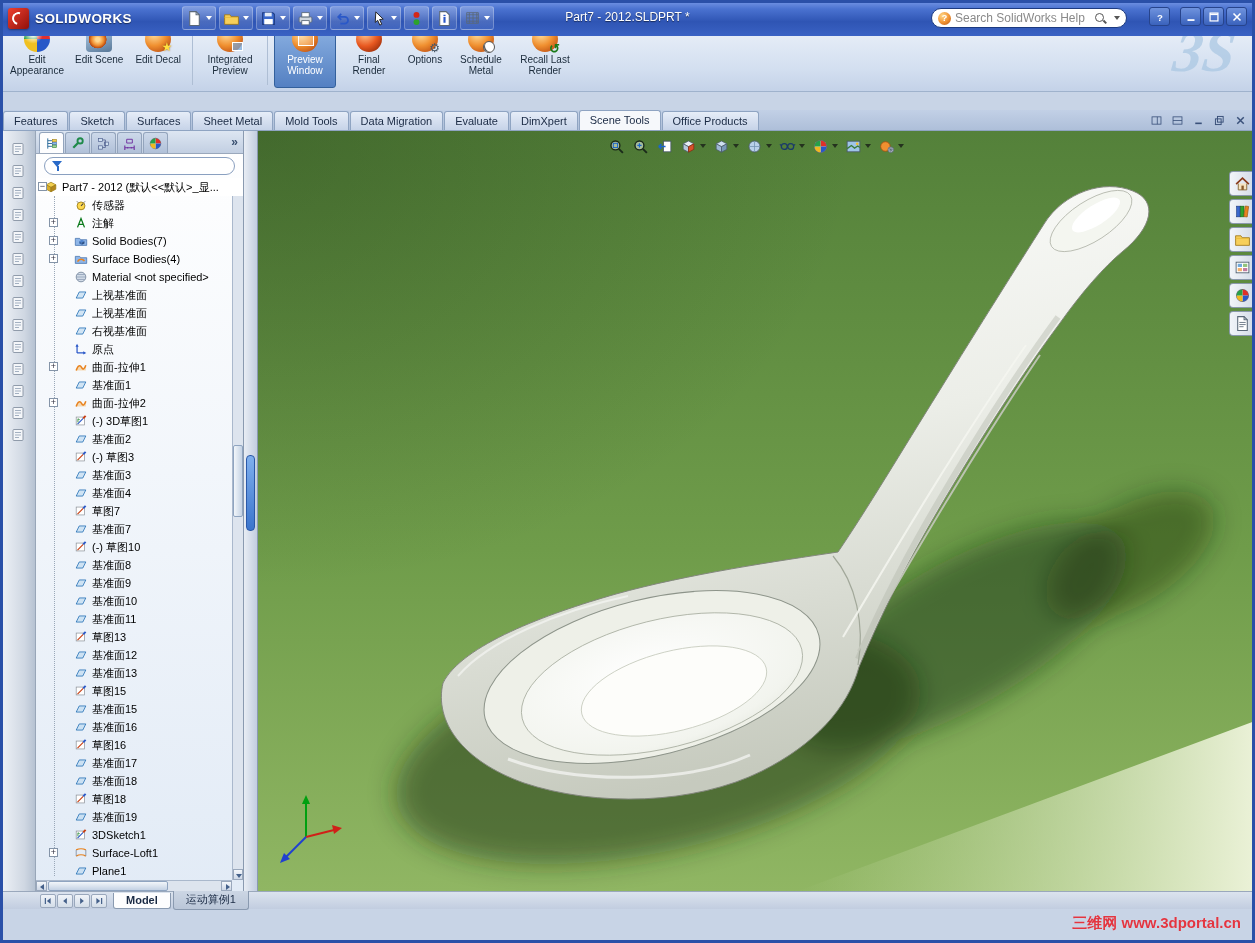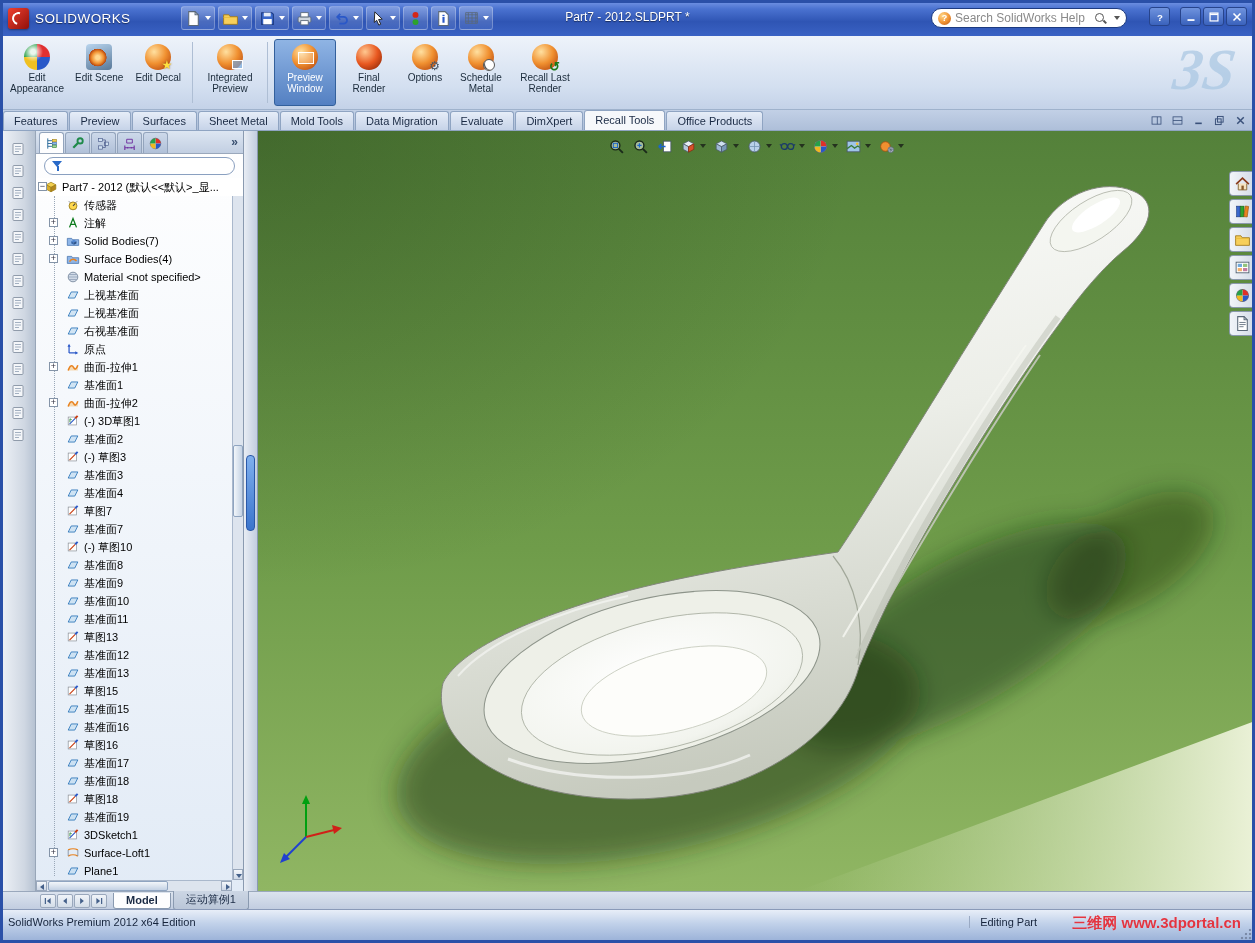--- a/index.html
+++ b/index.html
@@ -7,21 +7,21 @@
 .app{position:relative;width:1255px;height:943px;background:#c8d4e6;overflow:hidden}
 .frame{position:absolute;inset:0;border:3px solid #2a50a8;pointer-events:none;z-index:60}
 
 
 .titlebar{position:absolute;left:0;top:0;width:1255px;height:36px;display:flex;align-items:center;
  background:linear-gradient(#7a9be8 0%,#4a72d0 25%,#2f55b4 60%,#3a62c4 100%);color:#fff;z-index:20}
 .sw-logo{width:21px;height:21px;margin:0 6px 0 8px;border-radius:3px;flex:none;position:relative;
  background:linear-gradient(135deg,#f04030,#90100a);box-shadow:0 1px 2px rgba(0,0,0,.4)}
 .sw-logo::after{content:"";position:absolute;inset:4px;border:2px solid #fff;border-radius:50%;
  border-right-color:transparent;border-bottom-color:transparent;transform:rotate(-30deg)}
-.brand{font-size:13.5px;font-weight:normal;letter-spacing:.4px;margin-right:50px;text-shadow:0 1px 1px rgba(0,0,0,.5)}
+.brand{font-size:13.5px;font-weight:bold;letter-spacing:.4px;margin-right:50px;text-shadow:0 1px 1px rgba(0,0,0,.5)}
 .titlebar-toolbar{display:flex;align-items:center;gap:3px}
 .tb-btn{height:24px;display:flex;align-items:center;padding:0 3px;border-radius:3px;border:1px solid rgba(255,255,255,.25);
  background:linear-gradient(rgba(255,255,255,.28),rgba(255,255,255,.06))}
 .tb-btn svg{width:17px;height:17px}
 .caret{width:0;height:0;border-left:3px solid transparent;border-right:3px solid transparent;border-top:4px solid #fff;margin-left:3px}
 .caret.dark{border-top-color:#24321e}
 .win-title{position:absolute;left:50%;transform:translateX(-50%);top:10px;font-size:12px;text-shadow:0 1px 1px rgba(0,0,0,.5);white-space:nowrap}
 .search-pill{position:absolute;right:128px;top:8px;width:196px;height:20px;background:#fff;border-radius:10px;
  border:1px solid #1c3a80;display:flex;align-items:center;padding:0 6px;gap:4px}
 .q-ball{width:13px;height:13px;border-radius:50%;flex:none;position:relative;
@@ -34,21 +34,21 @@
 .mag::before{content:"";position:absolute;left:1px;top:1px;width:7px;height:7px;border:1.5px solid #555;border-radius:50%}
 .mag::after{content:"";position:absolute;left:8.5px;top:9px;width:4px;height:1.5px;background:#555;transform:rotate(45deg)}
 .search-pill .caret{border-top-color:#555}
 .window-controls{position:absolute;right:8px;top:7px;display:flex;gap:2px}
 .win-btn{width:21px;height:19px;color:#fff;border:1px solid #27448c;border-radius:3px;display:flex;align-items:center;justify-content:center;
  background:linear-gradient(#6f93de,#3a62bc)}
 .win-btn.help{margin-right:8px}
 .win-btn svg{width:14px;height:14px}
 
 
-.ribbon{position:absolute;left:0;top:36px;width:1255px;height:74px;
+.ribbon{position:absolute;left:0;top:18px;width:1255px;height:74px;
  background:linear-gradient(#eef3fa,#d3dff0 70%,#c4d2e8);border-bottom:1px solid #9fb2cc;z-index:15}
 .ribbon-buttons{position:absolute;left:6px;top:3px;bottom:3px;display:flex;align-items:stretch;gap:2px}
 .rb-sep{width:1px;background:#aebed4;margin:3px 4px}
 .rb-btn{min-width:46px;max-width:62px;display:flex;flex-direction:column;align-items:center;padding:4px 4px 1px;
  border:1px solid transparent;border-radius:3px;cursor:default}
 .rb-ic{width:26px;height:26px;border-radius:50%;margin-bottom:2px;flex:none;position:relative;
  background:radial-gradient(circle at 35% 30%,#ffe0a0,#f09030 48%,#b84810 90%)}
 .rb-label{font-size:10px;line-height:11px;text-align:center;color:#1a2a3a;max-width:56px}
 .rb-btn.active{background:linear-gradient(#8fb4e4,#5480c2);border-color:#33609c}
 .rb-btn.active .rb-label{color:#fff}
@@ -97,21 +97,21 @@
 .ovf::before{content:"»"}
 .filter-row{height:24px;padding:3px 8px 2px}
 .filter-pill{height:18px;border:1px solid #8aa0c0;border-radius:9px;background:#fff;display:flex;align-items:center;padding:0 7px;gap:5px}
 .funnel{position:relative;width:11px;height:12px;flex:none}
 .funnel::before{content:"";position:absolute;left:0;top:1px;border-left:5.5px solid transparent;border-right:5.5px solid transparent;
  border-top:6px solid #2a6ac8}
 .funnel::after{content:"";position:absolute;left:4.5px;top:6px;width:2px;height:5px;background:#2a6ac8}
 .filter-input{flex:1;border:none;outline:none;background:transparent;font-size:10px;min-width:5px}
 .tree{position:relative;height:702px;overflow:hidden;font-size:11px}
 .tree::before{content:"";position:absolute;left:18px;top:18px;bottom:4px;border-left:1px dotted #9aa8b8}
-.tree-row{height:18px;display:flex;align-items:center;padding-left:30px;position:relative;white-space:nowrap;color:#000}
+.tree-row{height:18px;display:flex;align-items:center;padding-left:38px;position:relative;white-space:nowrap;color:#000}
 .tree-row.root{padding-left:8px;z-index:1;background:linear-gradient(#fff,#fff)}
 .exp{position:absolute;left:13px;top:4px;width:9px;height:9px;border:1px solid #8494a8;background:#fff;
  font-size:9px;line-height:7px;text-align:center;color:#334;z-index:2}
 .exp::before{content:"+"}
 .exp.minus::before{content:"−"}
 .tree-row.root .exp{left:2px}
 .ti{width:14px;height:14px;margin-right:4px;flex:none}
 .tl{overflow:hidden;text-overflow:clip}
 .v-scroll{position:absolute;right:0;top:47px;bottom:11px;width:11px;background:#dde4ee;border-left:1px solid #aab8cc}
 .sa{position:absolute;left:0;width:10px;height:11px;background:linear-gradient(#f4f7fb,#cdd7e6);border:1px solid #9aa8bc;display:block}
@@ -536,28 +536,28 @@
           <div class="rb-ic ic-recall"></div>
           <div class="rb-label">Recall Last Render</div>
         </div>
       </div>
     <div class="ds-logo">3S</div>
   </div>
 
   <div class="tabbar">
     <div class="command-tabs">
         <div class="ctab">Features</div>
-        <div class="ctab">Preview</div>
+        <div class="ctab">Sketch</div>
         <div class="ctab">Surfaces</div>
         <div class="ctab">Sheet Metal</div>
         <div class="ctab">Mold Tools</div>
         <div class="ctab">Data Migration</div>
         <div class="ctab">Evaluate</div>
         <div class="ctab">DimXpert</div>
-        <div class="ctab active">Recall Tools</div>
+        <div class="ctab active">Scene Tools</div>
         <div class="ctab">Office Products</div>
       </div>
     <div class="document-controls">
         <div class="doc-btn">
           <svg>
             <use href="#sym-pane" xlink:href="#sym-pane"></use>
           </svg>
         </div>
         <div class="doc-btn">
           <svg>
@@ -1125,21 +1125,16 @@
         <div class="nav-btn">
           <svg>
             <use href="#sym-nav-last" xlink:href="#sym-nav-last"></use>
           </svg>
         </div>
       </div>
     <div class="btab active">Model</div>
     <div class="btab">运动算例1</div>
   </div>
 
-  <div class="statusbar">
-    <span class="sb-left">SolidWorks Premium 2012 x64 Edition</span>
-    <span class="sb-right">Editing Part</span>
-    <span class="grip"></span>
-  </div>
 
   <div class="watermark">三维网 www.3dportal.cn</div>
   <div class="frame"></div>
 </div>
 
 </body></html>

